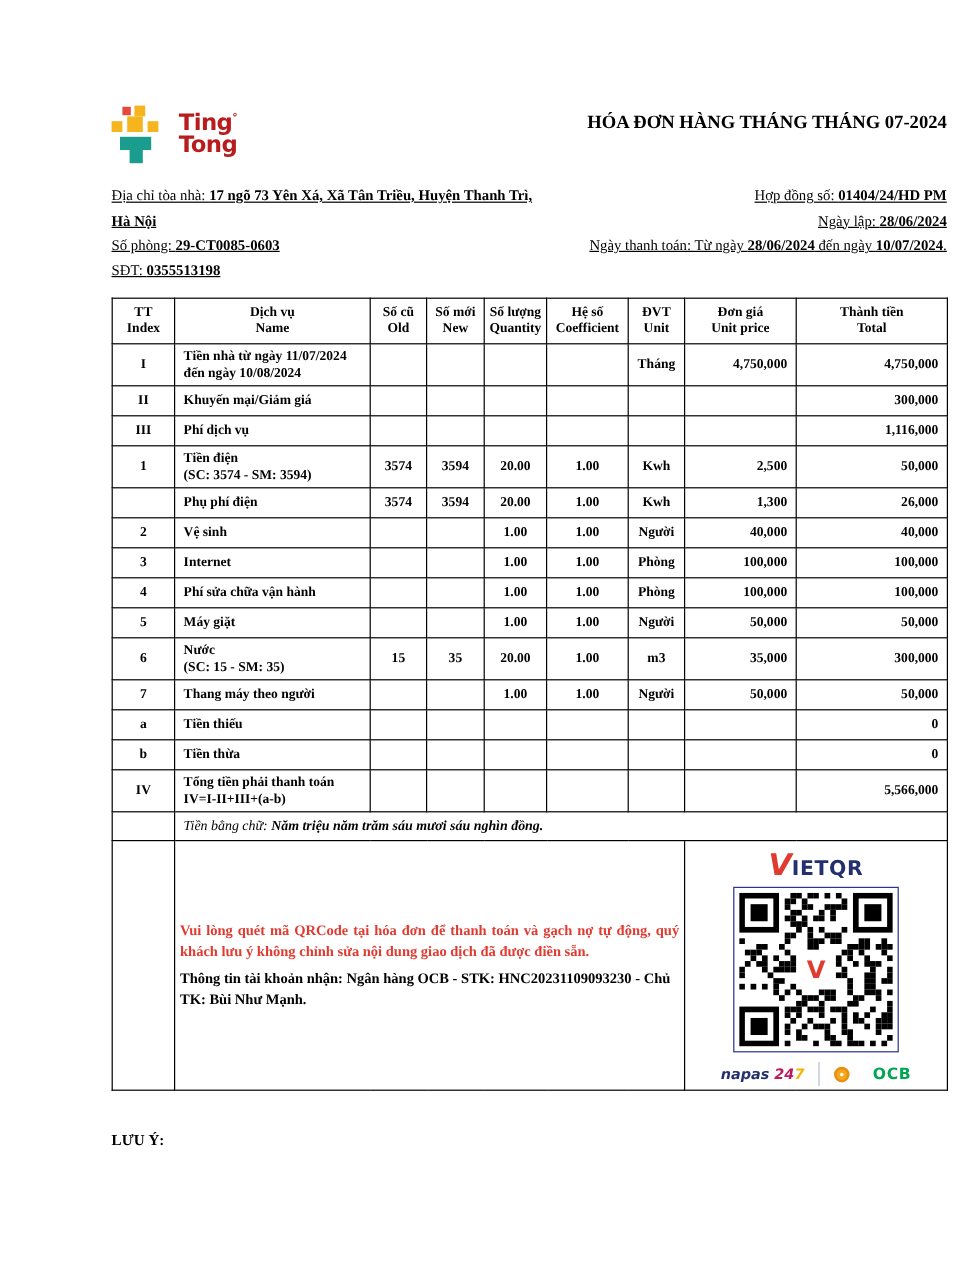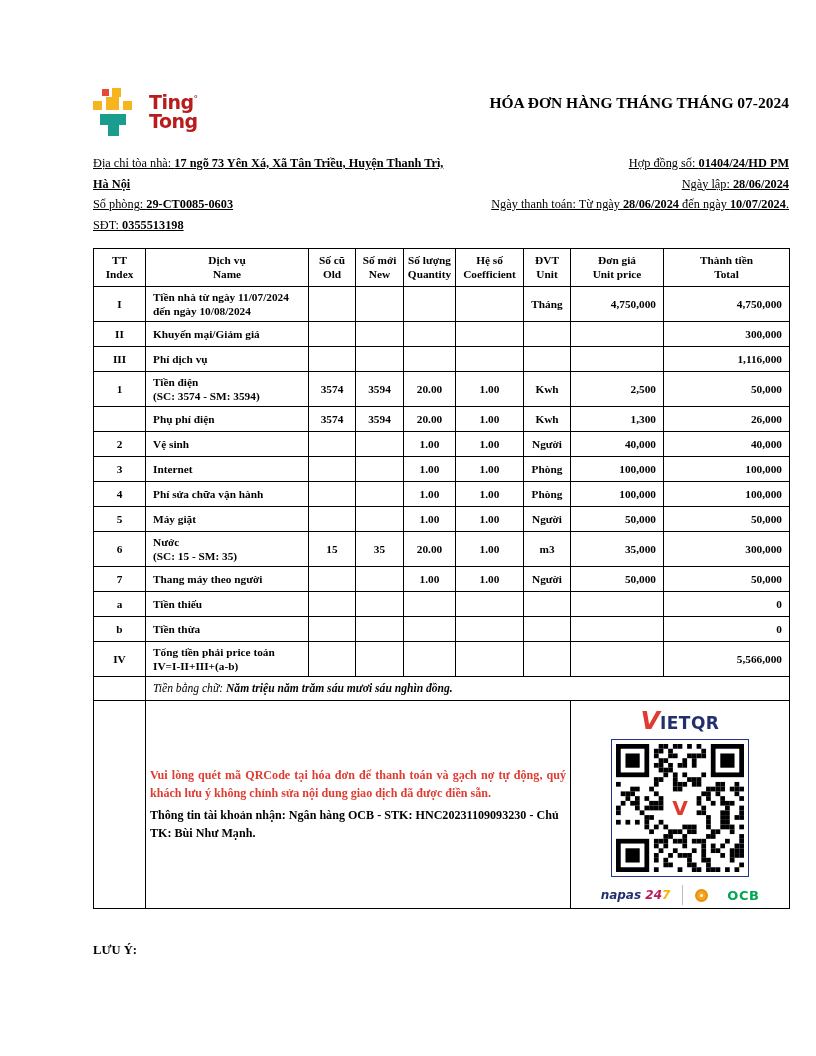--- a/index.html
+++ b/index.html
@@ -353,21 +353,21 @@
     <td class="c"></td>
     <td class="c"></td>
     <td class="c"></td>
     <td class="r"></td>
     <td class="r">0</td>
   </tr>
 
   <tr>
     <td class="c">IV</td>
     <td class="name">
-            <div class="n1">Tổng tiền phải price toán</div>
+            <div class="n1">Tổng tiền phải thanh toán</div>
             <div class="n2">IV=I-II+III+(a-b)</div>
           </td>
     <td class="c"></td>
     <td class="c"></td>
     <td class="c"></td>
     <td class="c"></td>
     <td class="c"></td>
     <td class="r"></td>
     <td class="r">5,566,000</td>
   </tr>

